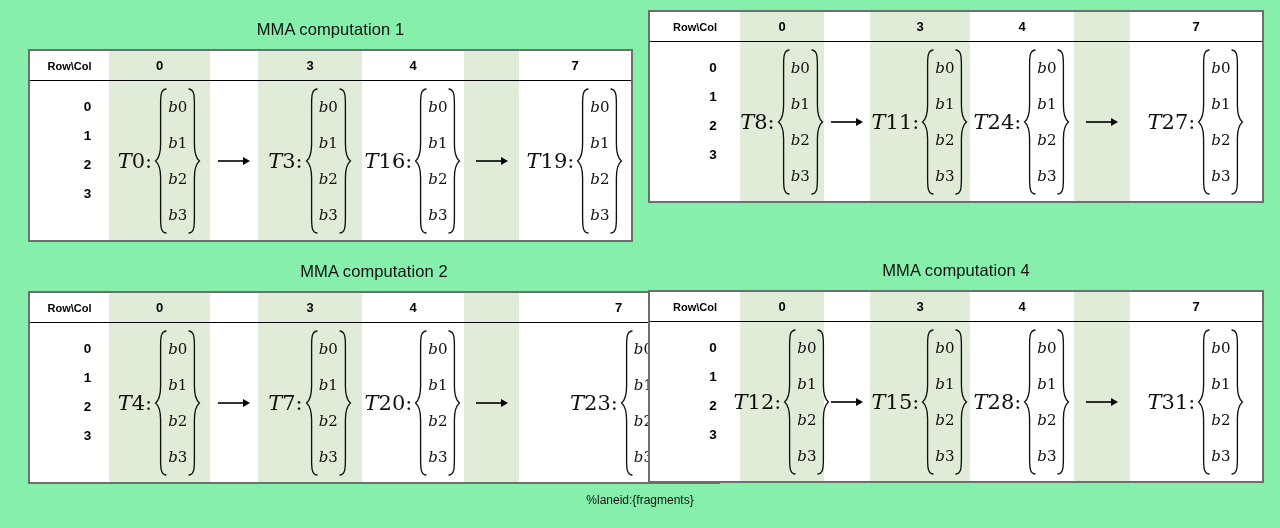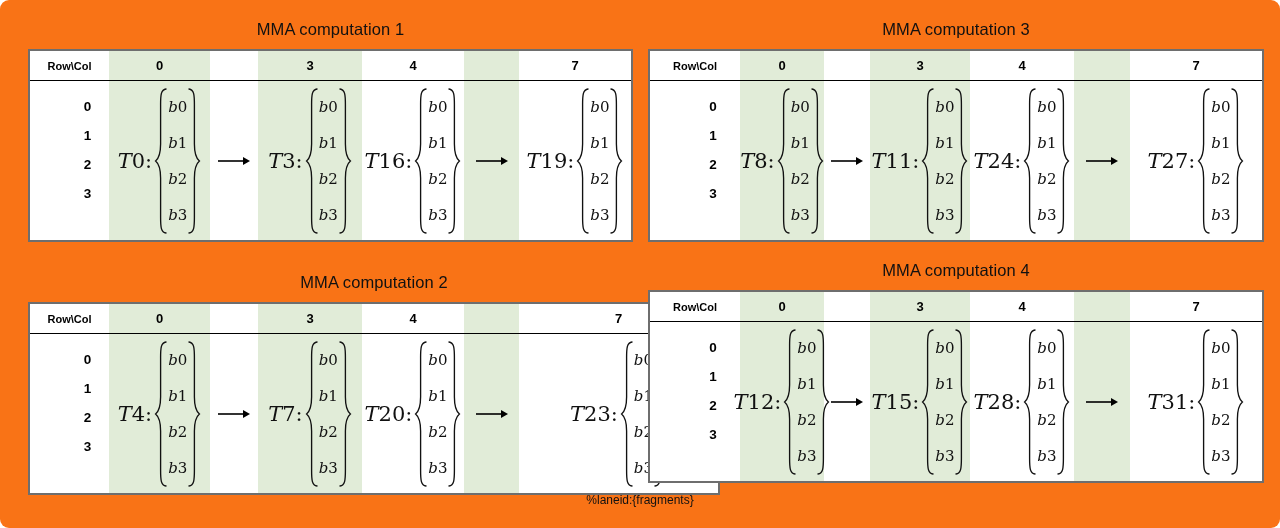--- a/index.html
+++ b/index.html
@@ -1,20 +1,20 @@
 <!DOCTYPE html>
 <html><head>
 <meta charset="utf-8">
 <style>
   html,body{margin:0;padding:0;background:#ffffff;}
   body{
     width:1280px;height:528px;position:relative;overflow:hidden;
     font-family:"Liberation Sans",sans-serif;color:#000;
   }
-  .page{position:absolute;inset:0;background:#f97316;border-radius:9px;}
+  .page{position:absolute;inset:0;background:#86efac;}
 
   .panel{position:absolute;}
   .panel-title{
     height:39px;display:flex;align-items:center;justify-content:center;
     font-size:16.5px;letter-spacing:.1px;color:#111;
   }
   .ptable{
     display:flex;height:193px;box-sizing:border-box;
     border:2px solid var(--table-border,#6e6e6e);background:#fff;
   }
@@ -171,21 +171,20 @@
                 </div>
                 <svg width="14" height="148" viewBox="0 0 14 148" class="brace right">
                   <path d="M 12 2 C 7 2.6 6.6 8 6.6 17.5 L 6.6 57 C 6.6 66 5.2 71 1.6 74 C 5.2 77 6.6 82 6.6 91 L 6.6 130.5 C 6.6 140 7 145.4 12 146" fill="none" stroke="#111" stroke-width="1.35" stroke-linecap="round"></path>
                 </svg>
               </div>
             </div>
           </div>
         </div>
       </div>
       <div class="panel" style="left: 648px; top: 10px; width: 616px;">
-        <div class="panel-title">MMA computation 3</div>
         <div class="ptable">
           <div class="pcol" style="width: 90px; flex: 0 0 auto;">
             <div class="hd corner">Row\Col</div>
             <div class="bd top">
               <div class="rowlabels">
                 <div class="rl">0</div>
                 <div class="rl">1</div>
                 <div class="rl">2</div>
                 <div class="rl">3</div>
               </div>
@@ -288,21 +287,21 @@
                   <div class="bv"><i>b</i>3</div>
                 </div>
                 <svg width="14" height="148" viewBox="0 0 14 148" class="brace right">
                   <path d="M 12 2 C 7 2.6 6.6 8 6.6 17.5 L 6.6 57 C 6.6 66 5.2 71 1.6 74 C 5.2 77 6.6 82 6.6 91 L 6.6 130.5 C 6.6 140 7 145.4 12 146" fill="none" stroke="#111" stroke-width="1.35" stroke-linecap="round"></path>
                 </svg>
               </div>
             </div>
           </div>
         </div>
       </div>
-      <div class="panel" style="left: 28px; top: 263px; width: 692px;">
+      <div class="panel" style="left: 28px; top: 252px; width: 692px;">
         <div class="panel-title">MMA computation 2</div>
         <div class="ptable">
           <div class="pcol" style="width: 79px; flex: 0 0 auto;">
             <div class="hd corner">Row\Col</div>
             <div class="bd top">
               <div class="rowlabels">
                 <div class="rl">0</div>
                 <div class="rl">1</div>
                 <div class="rl">2</div>
                 <div class="rl">3</div>

